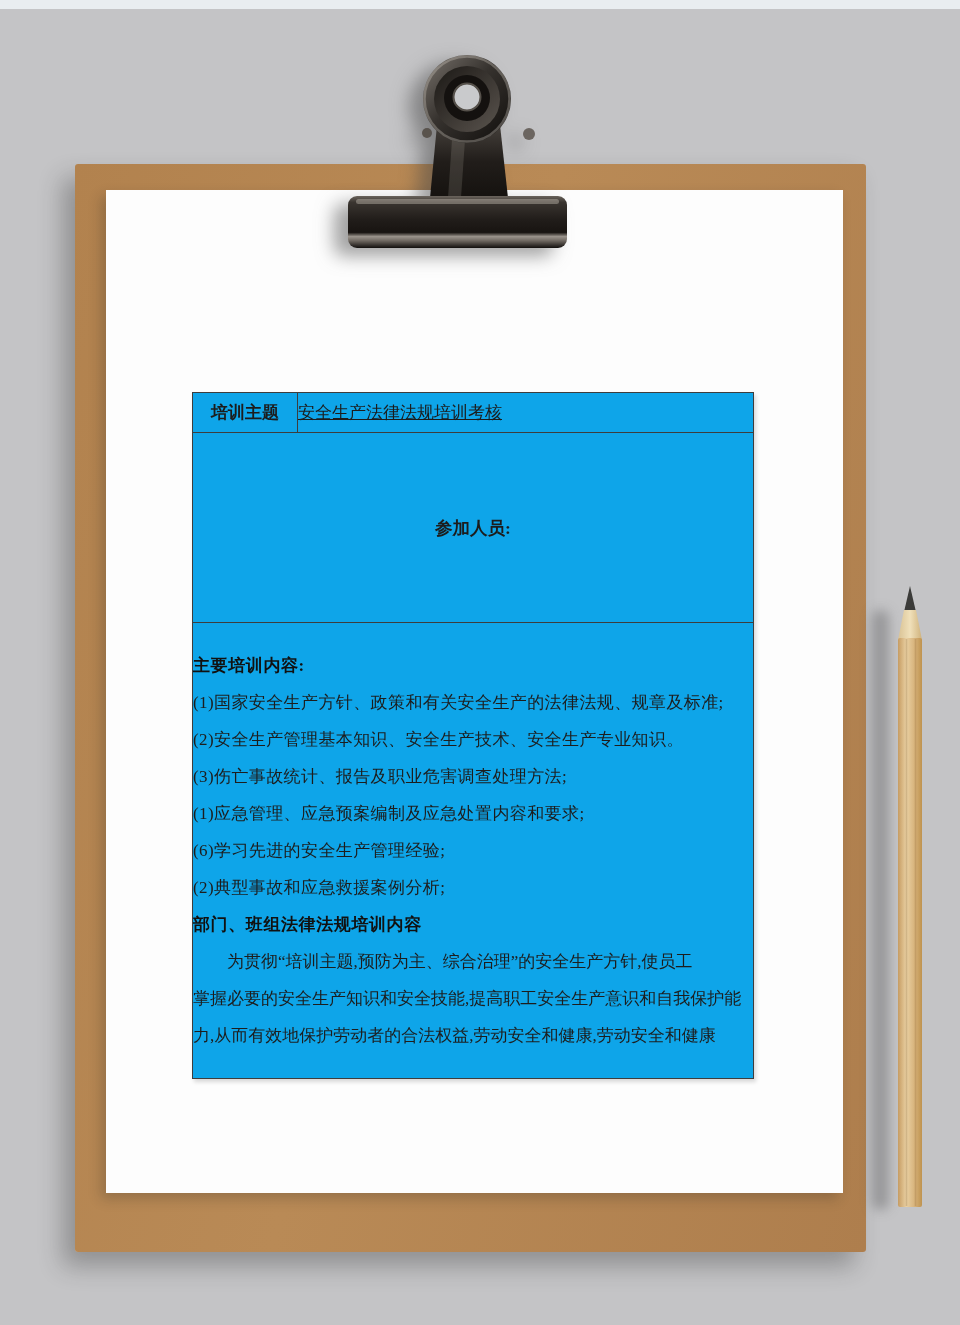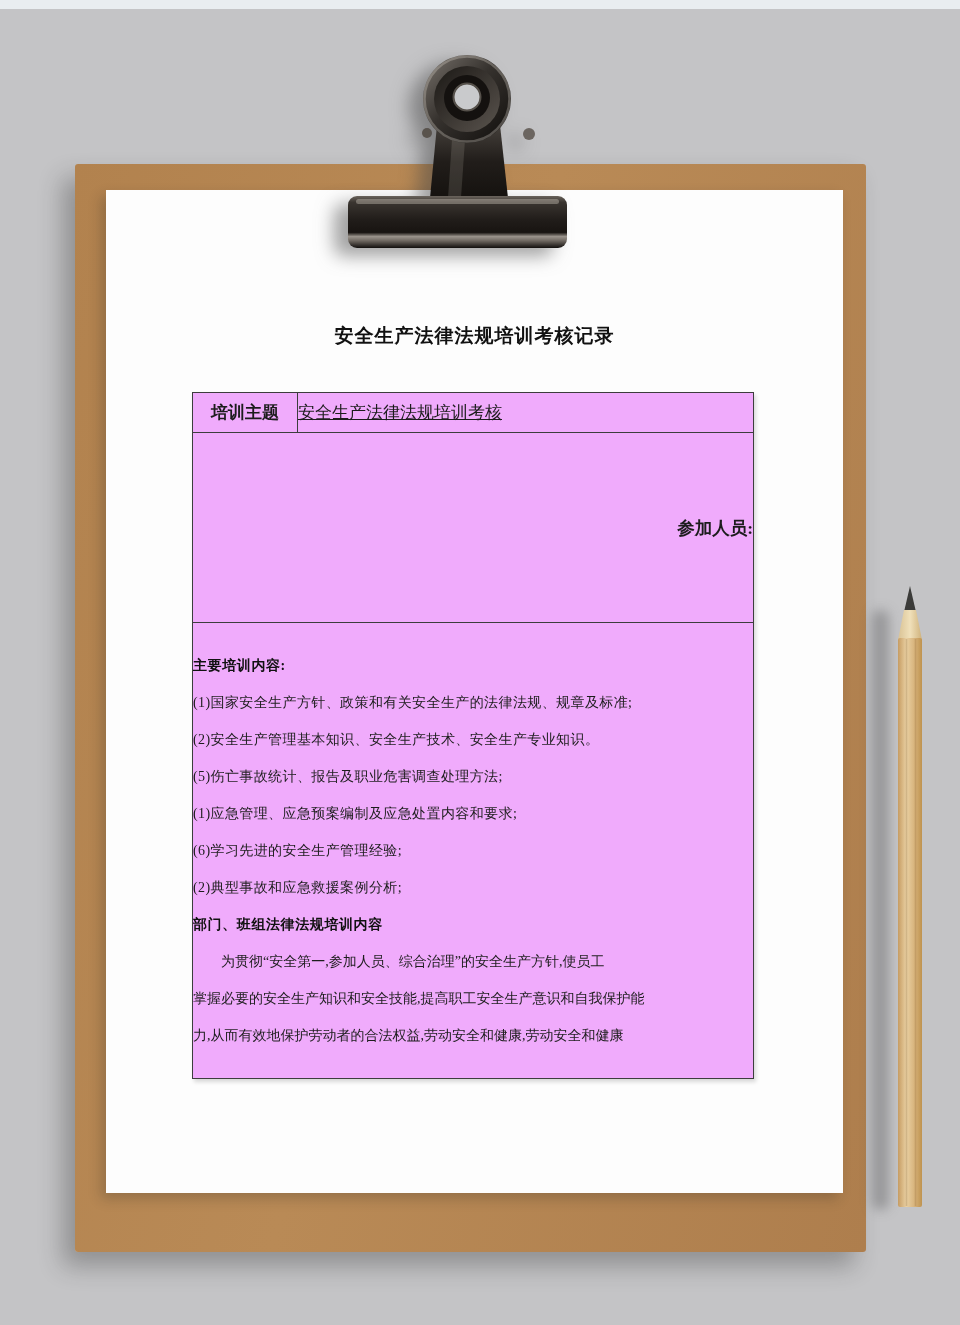--- a/index.html
+++ b/index.html
@@ -29,37 +29,37 @@
     font-family:"Liberation Sans", sans-serif;
     font-weight:bold;font-size:19px;color:#111;
     letter-spacing:1px;
   }
   .tbl-wrap{
     position:absolute;left:86px;top:202px;width:561px;height:687px;
   }
   table.record{
     width:561px;height:687px;border-collapse:collapse;table-layout:fixed;
     box-shadow:2px 3px 4px rgba(0,0,0,0.15);
-    background:#f0abfc;
+    background:#0ea5e9;
   }
   table.record td{
     border:1.5px solid #3d3d3d;
     padding:0;vertical-align:middle;
     color:#1c1c1c;font-size:17px;
   }
   td.hdr{
     font-weight:bold;text-align:center;font-size:18px;color:#141414;
   }
   td.val{padding-left:9px;font-size:17.5px;color:#222;text-decoration:underline;}
-  td.top-left{vertical-align:top;text-align:right;padding:8px 7px;}
+  td.top-left{vertical-align:top;text-align:center;padding:8px 7px;}
   .time-lines div{line-height:31px;}
   .content-cell{vertical-align:top;padding:4px 6px 0 6px;}
   .content-cell .ln{
     line-height:37px;white-space:nowrap;overflow:hidden;
-    font-size:14px;letter-spacing:0.4px;color:#1d1d1d;
+    font-size:17px;letter-spacing:0.4px;color:#1d1d1d;
   }
   .content-cell .ln.bold{font-weight:bold;letter-spacing:0.6px;color:#111;}
   .content-cell .ln.indent{text-indent:2em;letter-spacing:0.2px;}
   .content-cell .ln.tight{letter-spacing:0px;}
   .clip-svg{position:absolute;left:325px;top:45px;
     filter:drop-shadow(-14px 8px 9px rgba(70,70,70,0.5));}
   .pencil-svg{position:absolute;left:860px;top:575px;}
   .pencil-shadow{
     position:absolute;left:872px;top:610px;width:17px;height:600px;
     background:rgba(80,80,82,0.38);filter:blur(6px);border-radius:8px;
@@ -67,21 +67,20 @@
 </style>
 </head>
 <body>
 
 <div>
   <div class="top-strip"></div>
 
   <div class="clipboard"></div>
 
   <div class="paper">
-    <div class="doc-title">安全生产法律法规培训考核记录</div>
 
     <div class="tbl-wrap">
       <table class="record">
         <colgroup>
           <col style="width:105px">
             <col style="width:97px">
             <col style="width:60px">
           <col style="width:133px">
             <col style="width:59px">
             <col style="width:107px">
@@ -98,26 +97,26 @@
         <tr style="height:170px">
           <td class="hdr top-left" colspan="6">
             <span style="font-size:17.5px">参加人员:</span>
           </td>
         </tr>
         <tr style="height:406px">
           <td class="content-cell" colspan="6">
             <div class="ln bold">主要培训内容:</div>
             <div class="ln">(1)国家安全生产方针、政策和有关安全生产的法律法规、规章及标准;</div>
             <div class="ln">(2)安全生产管理基本知识、安全生产技术、安全生产专业知识。</div>
-            <div class="ln">(5)伤亡事故统计、报告及职业危害调查处理方法;</div>
+            <div class="ln">(3)伤亡事故统计、报告及职业危害调查处理方法;</div>
             <div class="ln">(1)应急管理、应急预案编制及应急处置内容和要求;</div>
             <div class="ln">(6)学习先进的安全生产管理经验;</div>
             <div class="ln">(2)典型事故和应急救援案例分析;</div>
             <div class="ln bold">部门、班组法律法规培训内容</div>
-            <div class="ln indent tight">为贯彻“安全第一,参加人员、综合治理”的安全生产方针,使员工</div>
+            <div class="ln indent tight">为贯彻“培训主题,预防为主、综合治理”的安全生产方针,使员工</div>
             <div class="ln tight">掌握必要的安全生产知识和安全技能,提高职工安全生产意识和自我保护能</div>
             <div class="ln tight">力,从而有效地保护劳动者的合法权益,劳动安全和健康,劳动安全和健康</div>
           </td>
         </tr>
       </tbody>
         </table>
     </div>
   </div>
 
   <svg class="clip-svg" width="265" height="215" viewBox="0 0 265 215">

